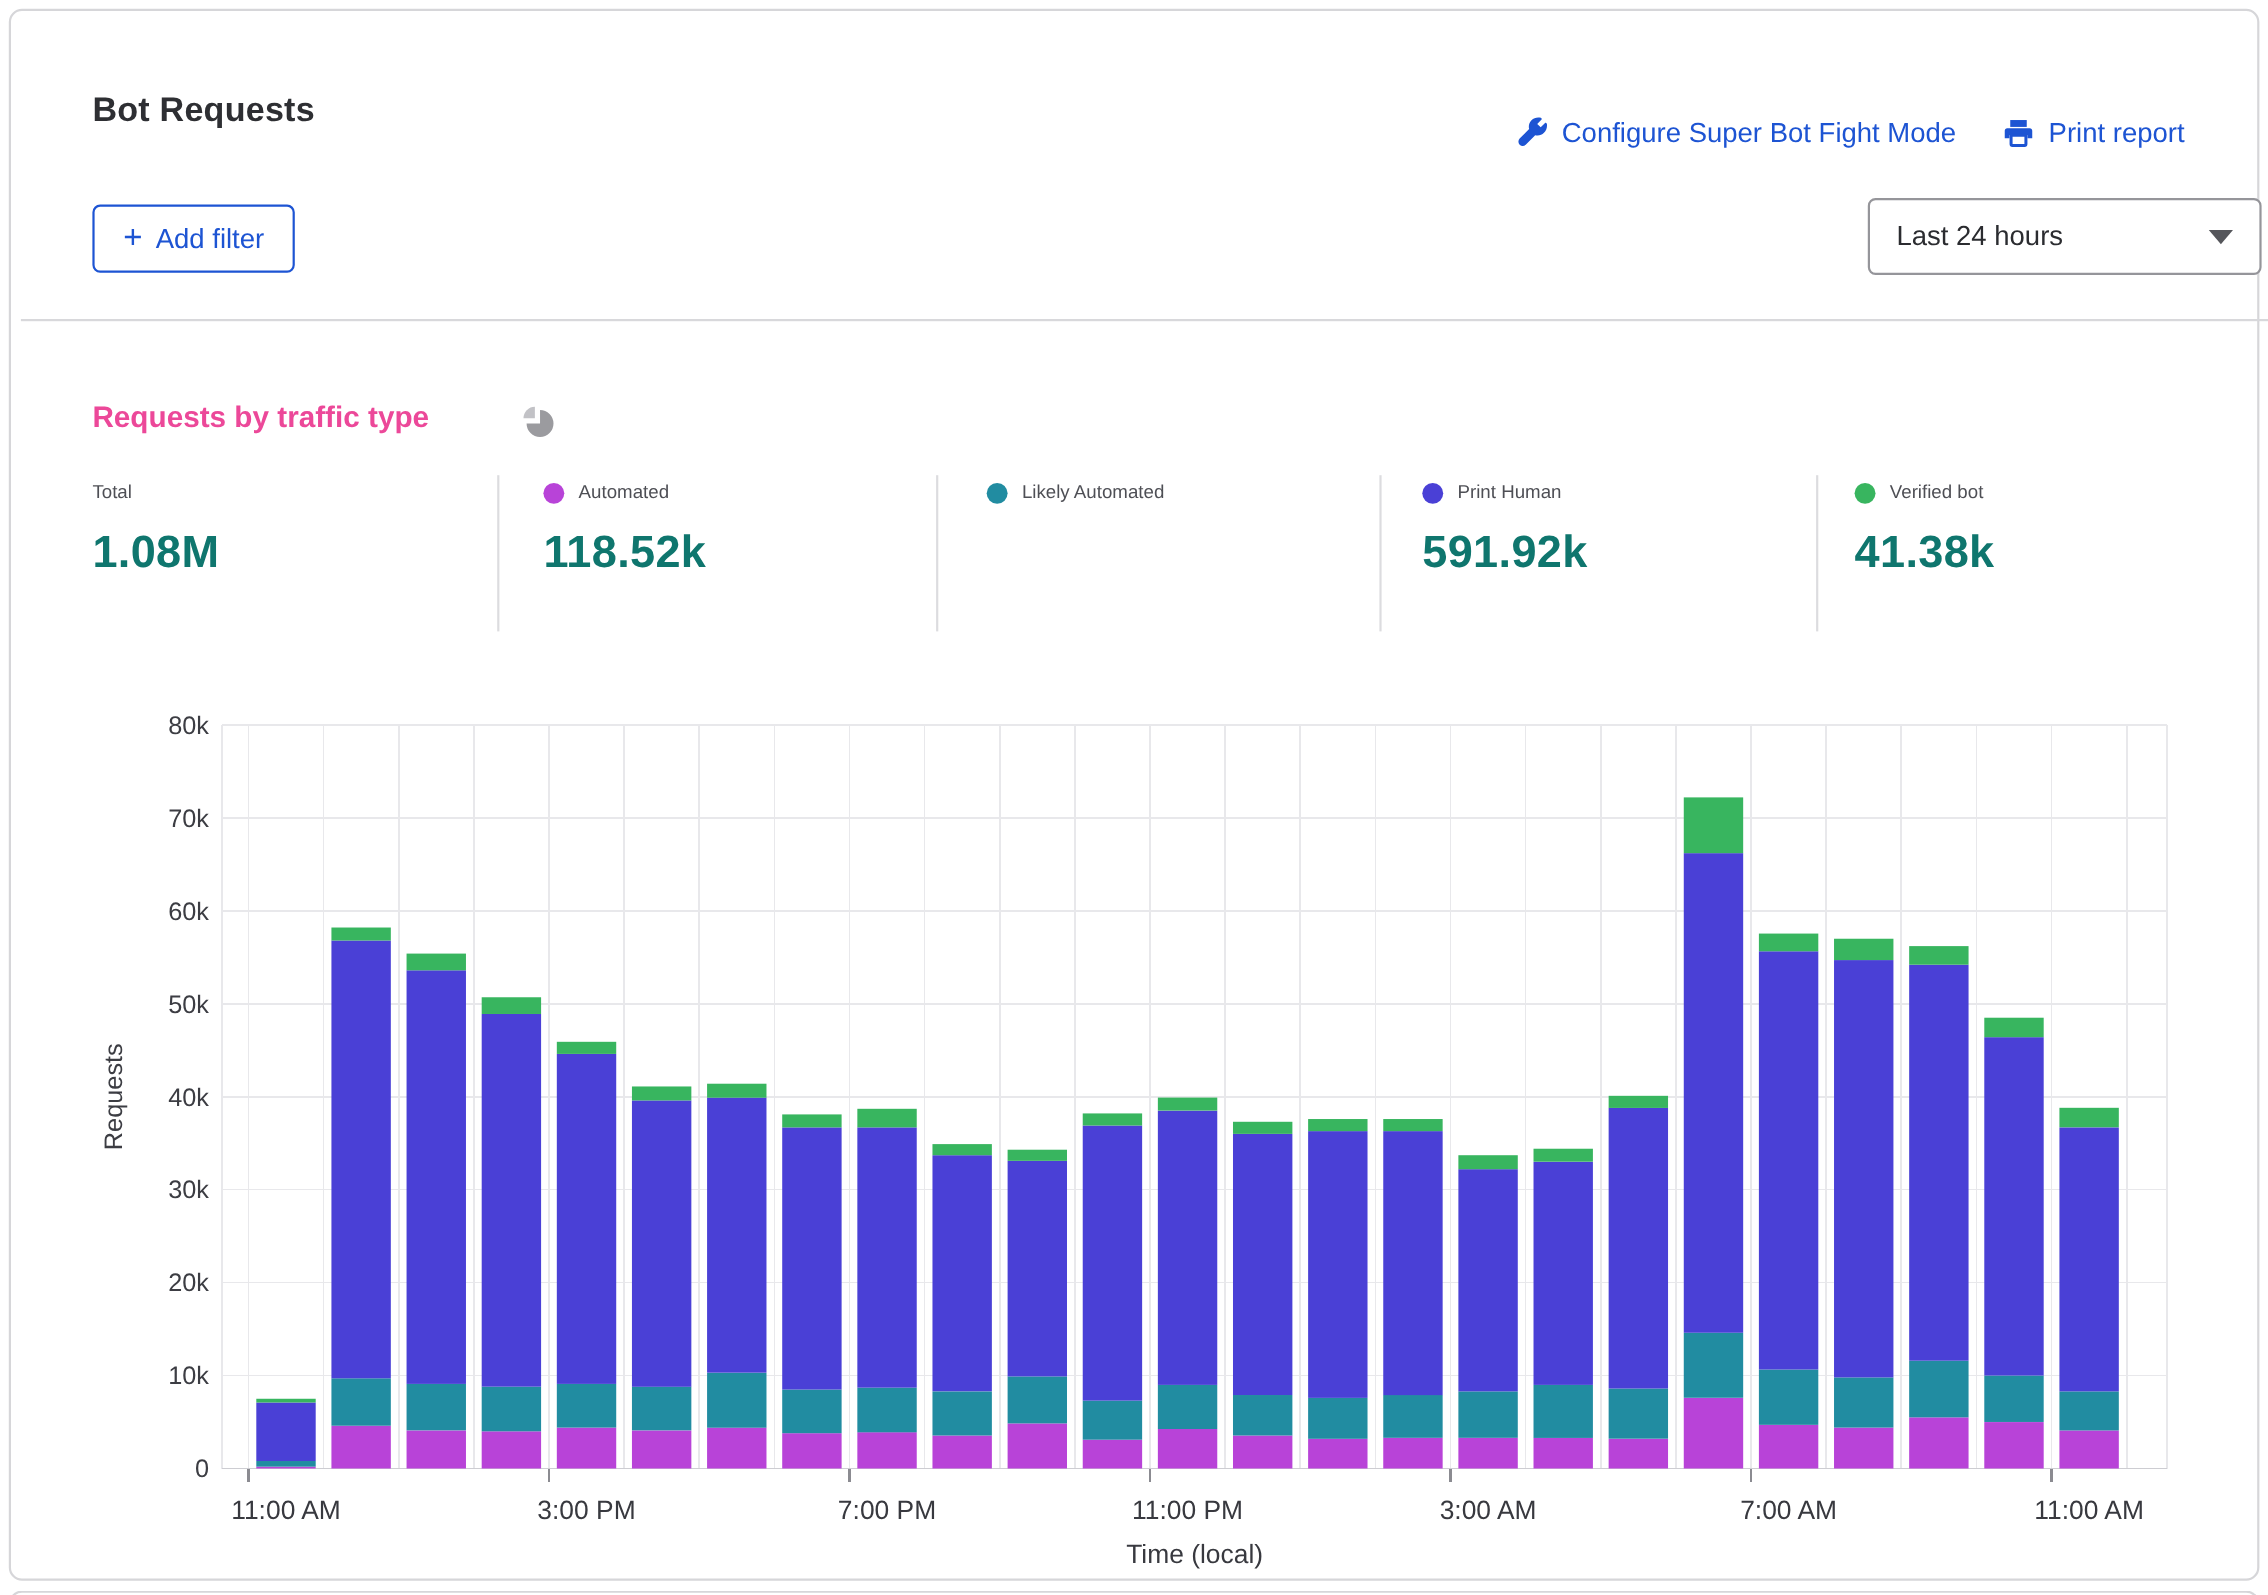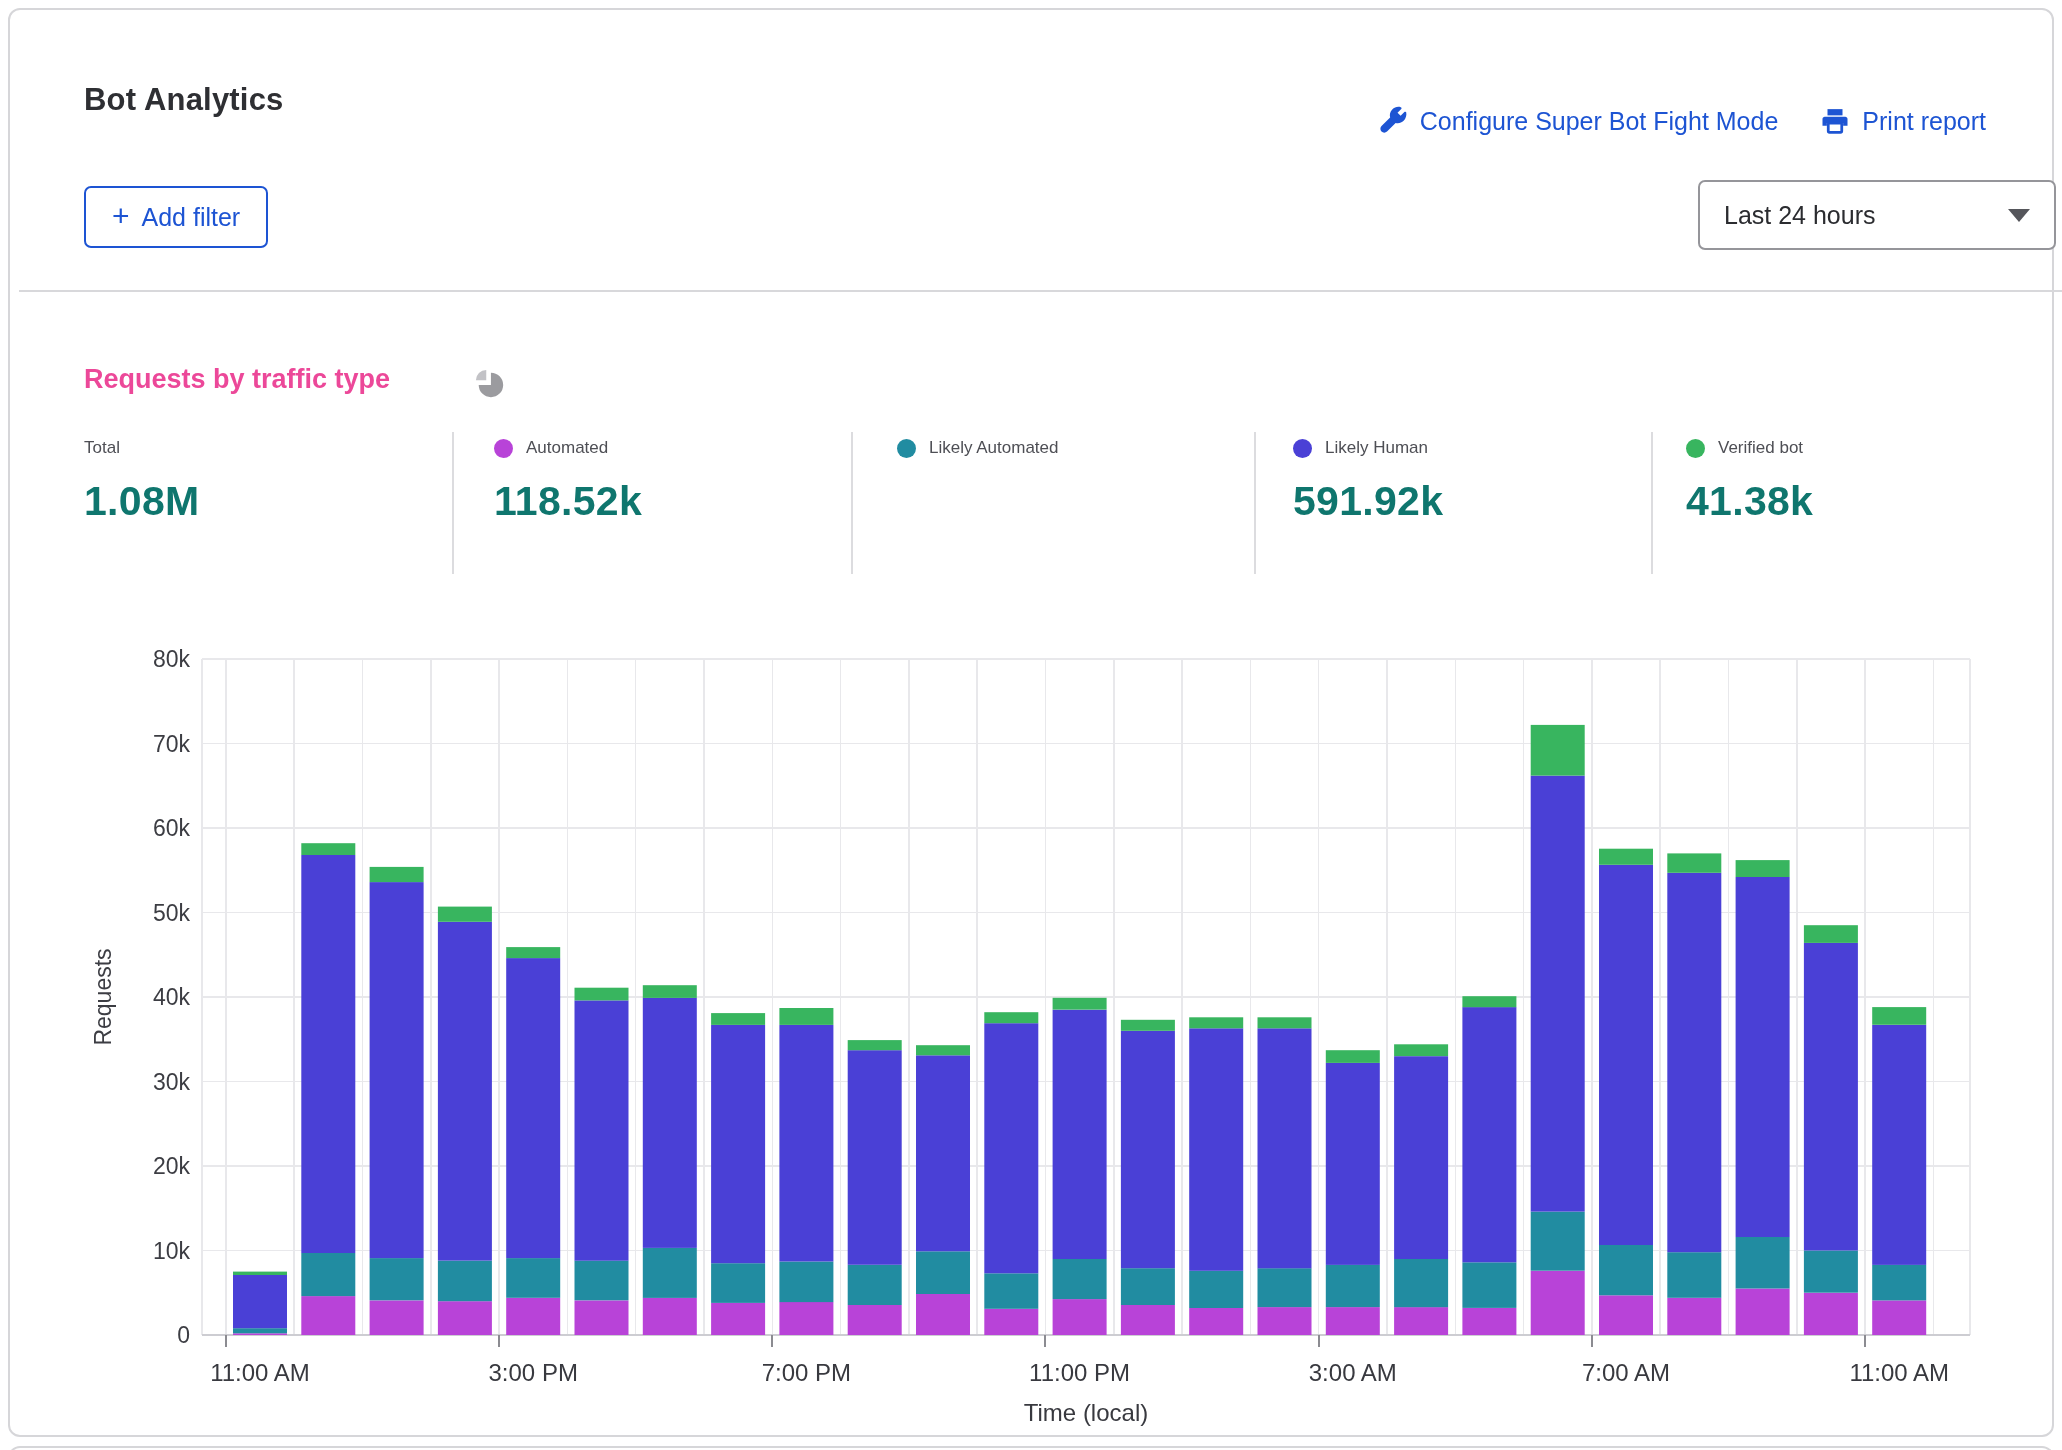--- a/index.html
+++ b/index.html
@@ -37,21 +37,21 @@
   .stat-divider{position:absolute;top:422px;width:2px;height:142px;background:#dcdcdf;}
   #chart{position:absolute;left:0;top:0;}
   .next-card-edge{position:absolute;left:8px;top:1446px;width:2042px;height:10px;
                   border:2px solid #d6d6d9;border-bottom:none;border-radius:12px 12px 0 0;}
 </style>
 </head>
 <body>
 
 <div class="card">
 
-  <h1 class="page-title">Bot Analytics</h1>
+  <h1 class="page-title">Bot Requests</h1>
 
   <div class="header-links">
     <a class="hlink">
       <span>
         <svg width="30" height="30" viewBox="0 0 24 24" fill="#1d54d3">
           <path d="M22.6 5.2c-.1-.3-.4-.5-.7-.6-.3-.1-.6 0-.8.2l-3 3-2.5-2.5 3-3c.2-.2.3-.5.2-.8-.1-.3-.3-.5-.6-.6-2.4-.7-5 0-6.8 1.8-1.7 1.7-2.3 4.1-1.7 6.4l-6.9 6.9c-1.2 1.2-1.2 3.2 0 4.4.6.6 1.4.9 2.2.9.8 0 1.6-.3 2.2-.9l6.9-6.9c2.3.6 4.7 0 6.4-1.7 1.8-1.8 2.5-4.4 2.1-6.6z"></path>
         </svg>
       </span>
       <span>Configure Super Bot Fight Mode</span>
     </a>
@@ -102,21 +102,21 @@
   </div>
   <div class="stat" style="left:887px">
     <div class="lbl">
         <span class="dot" style="background: rgb(33, 140, 161);"></span>
         <span>Likely Automated</span>
       </div>
   </div>
   <div class="stat" style="left:1283px">
     <div class="lbl">
         <span class="dot" style="background: rgb(74, 64, 214);"></span>
-        <span>Likely Human</span>
+        <span>Print Human</span>
       </div>
     <div class="val">591.92k</div>
   </div>
   <div class="stat" style="left:1676px">
     <div class="lbl">
         <span class="dot" style="background: rgb(56, 181, 95);"></span>
         <span>Verified bot</span>
       </div>
     <div class="val">41.38k</div>
   </div>

